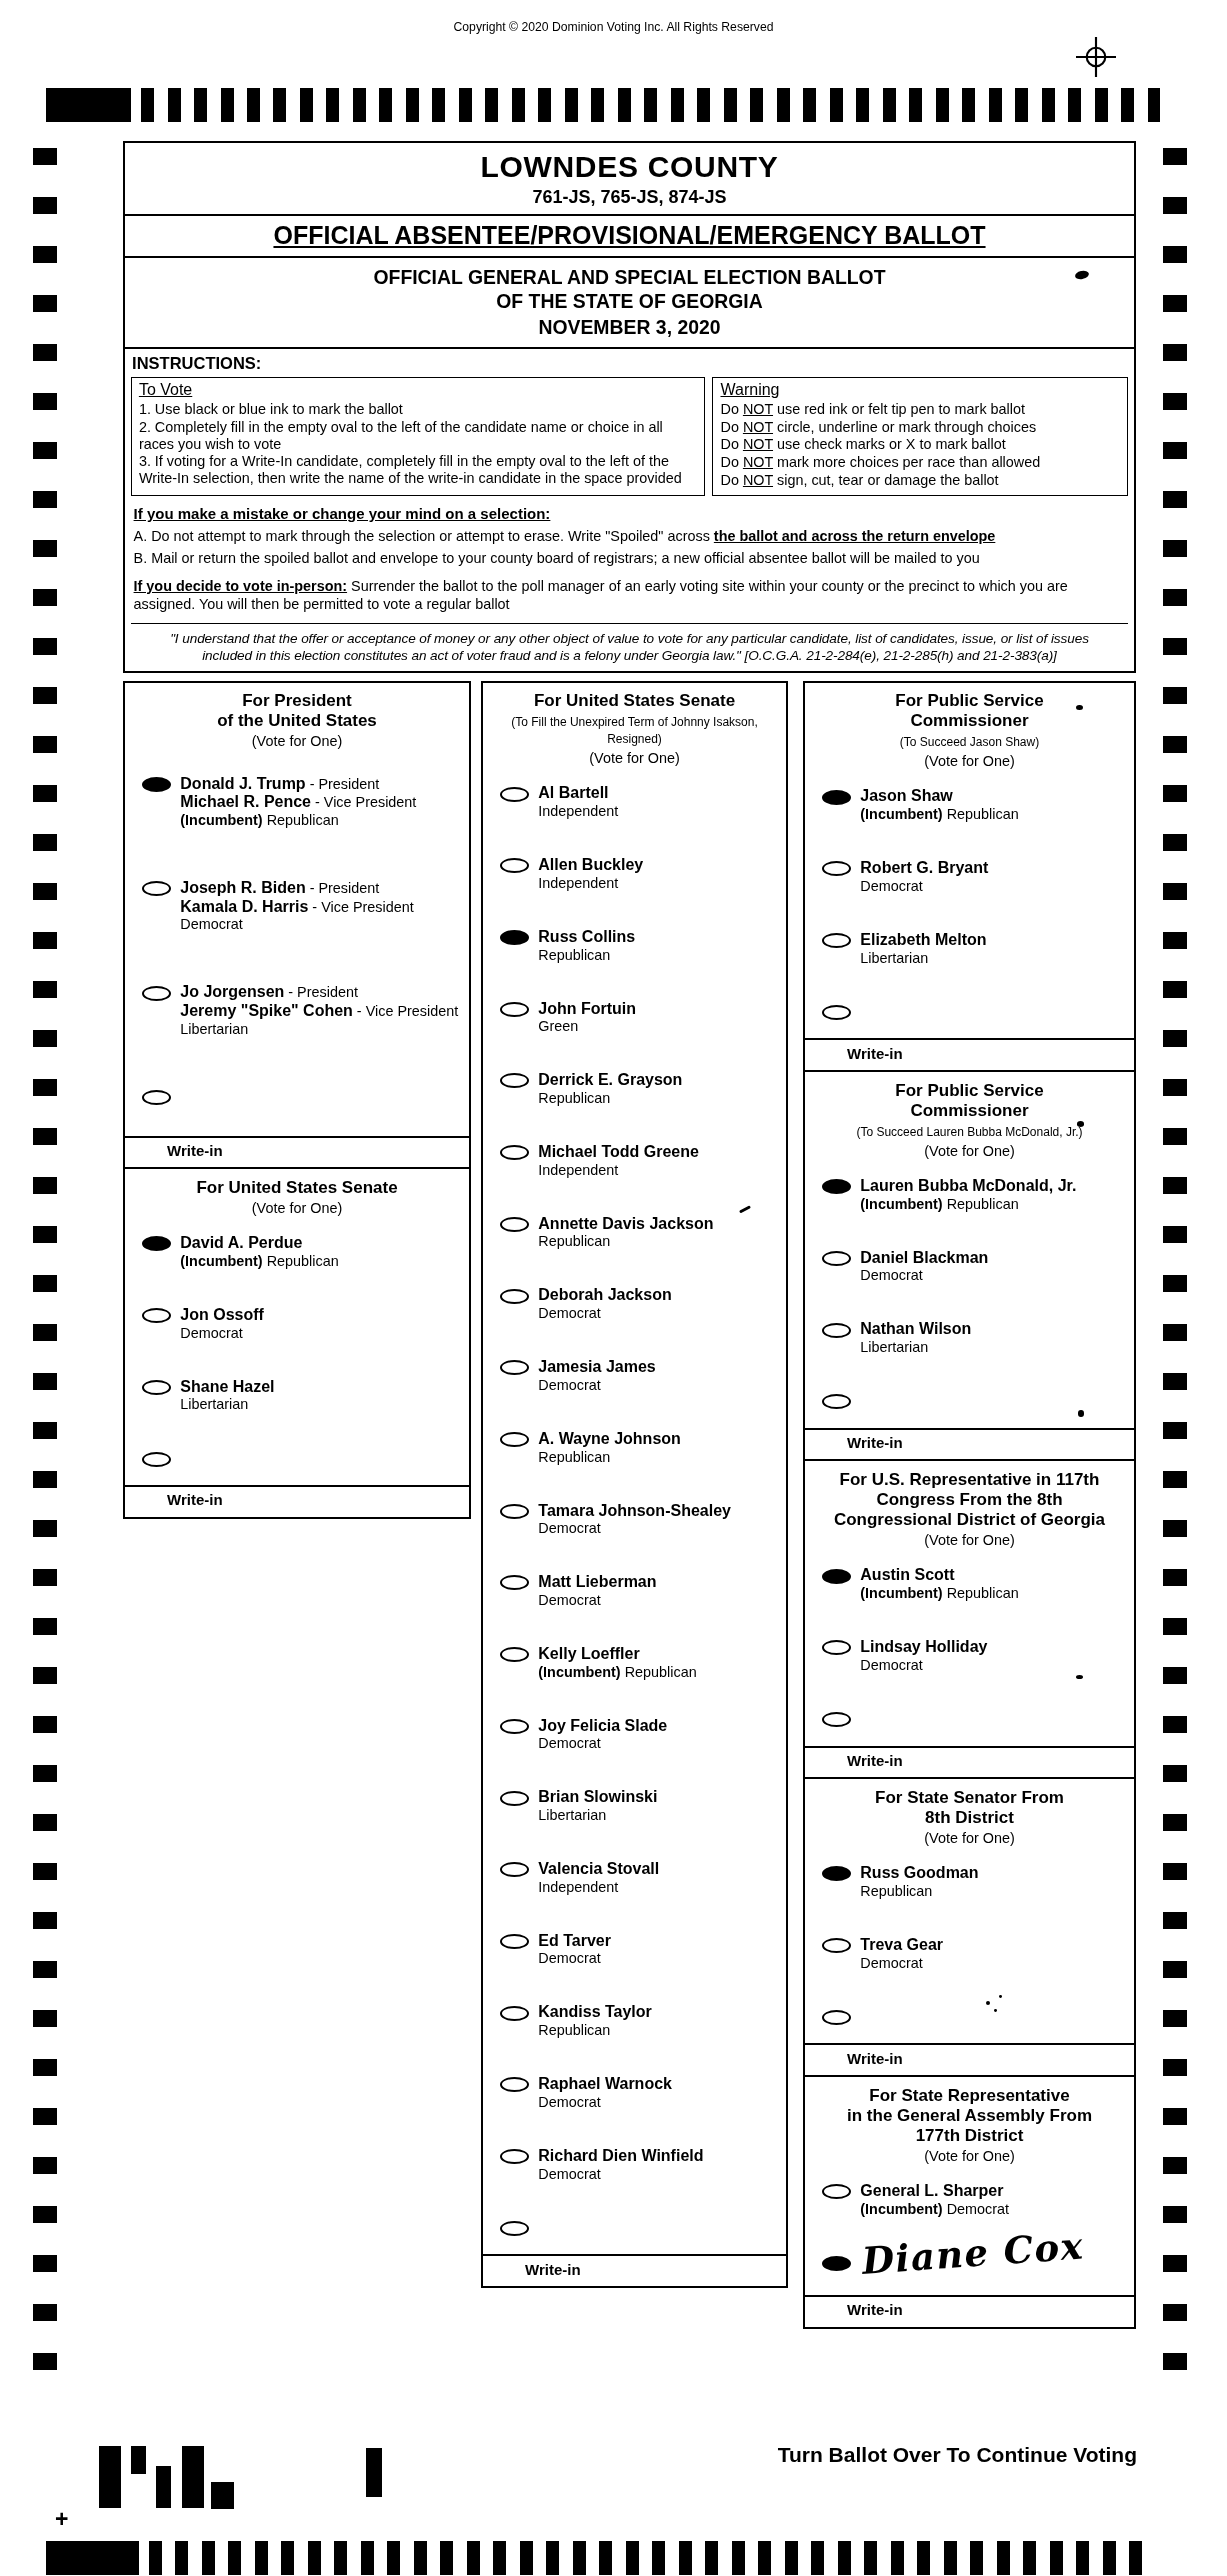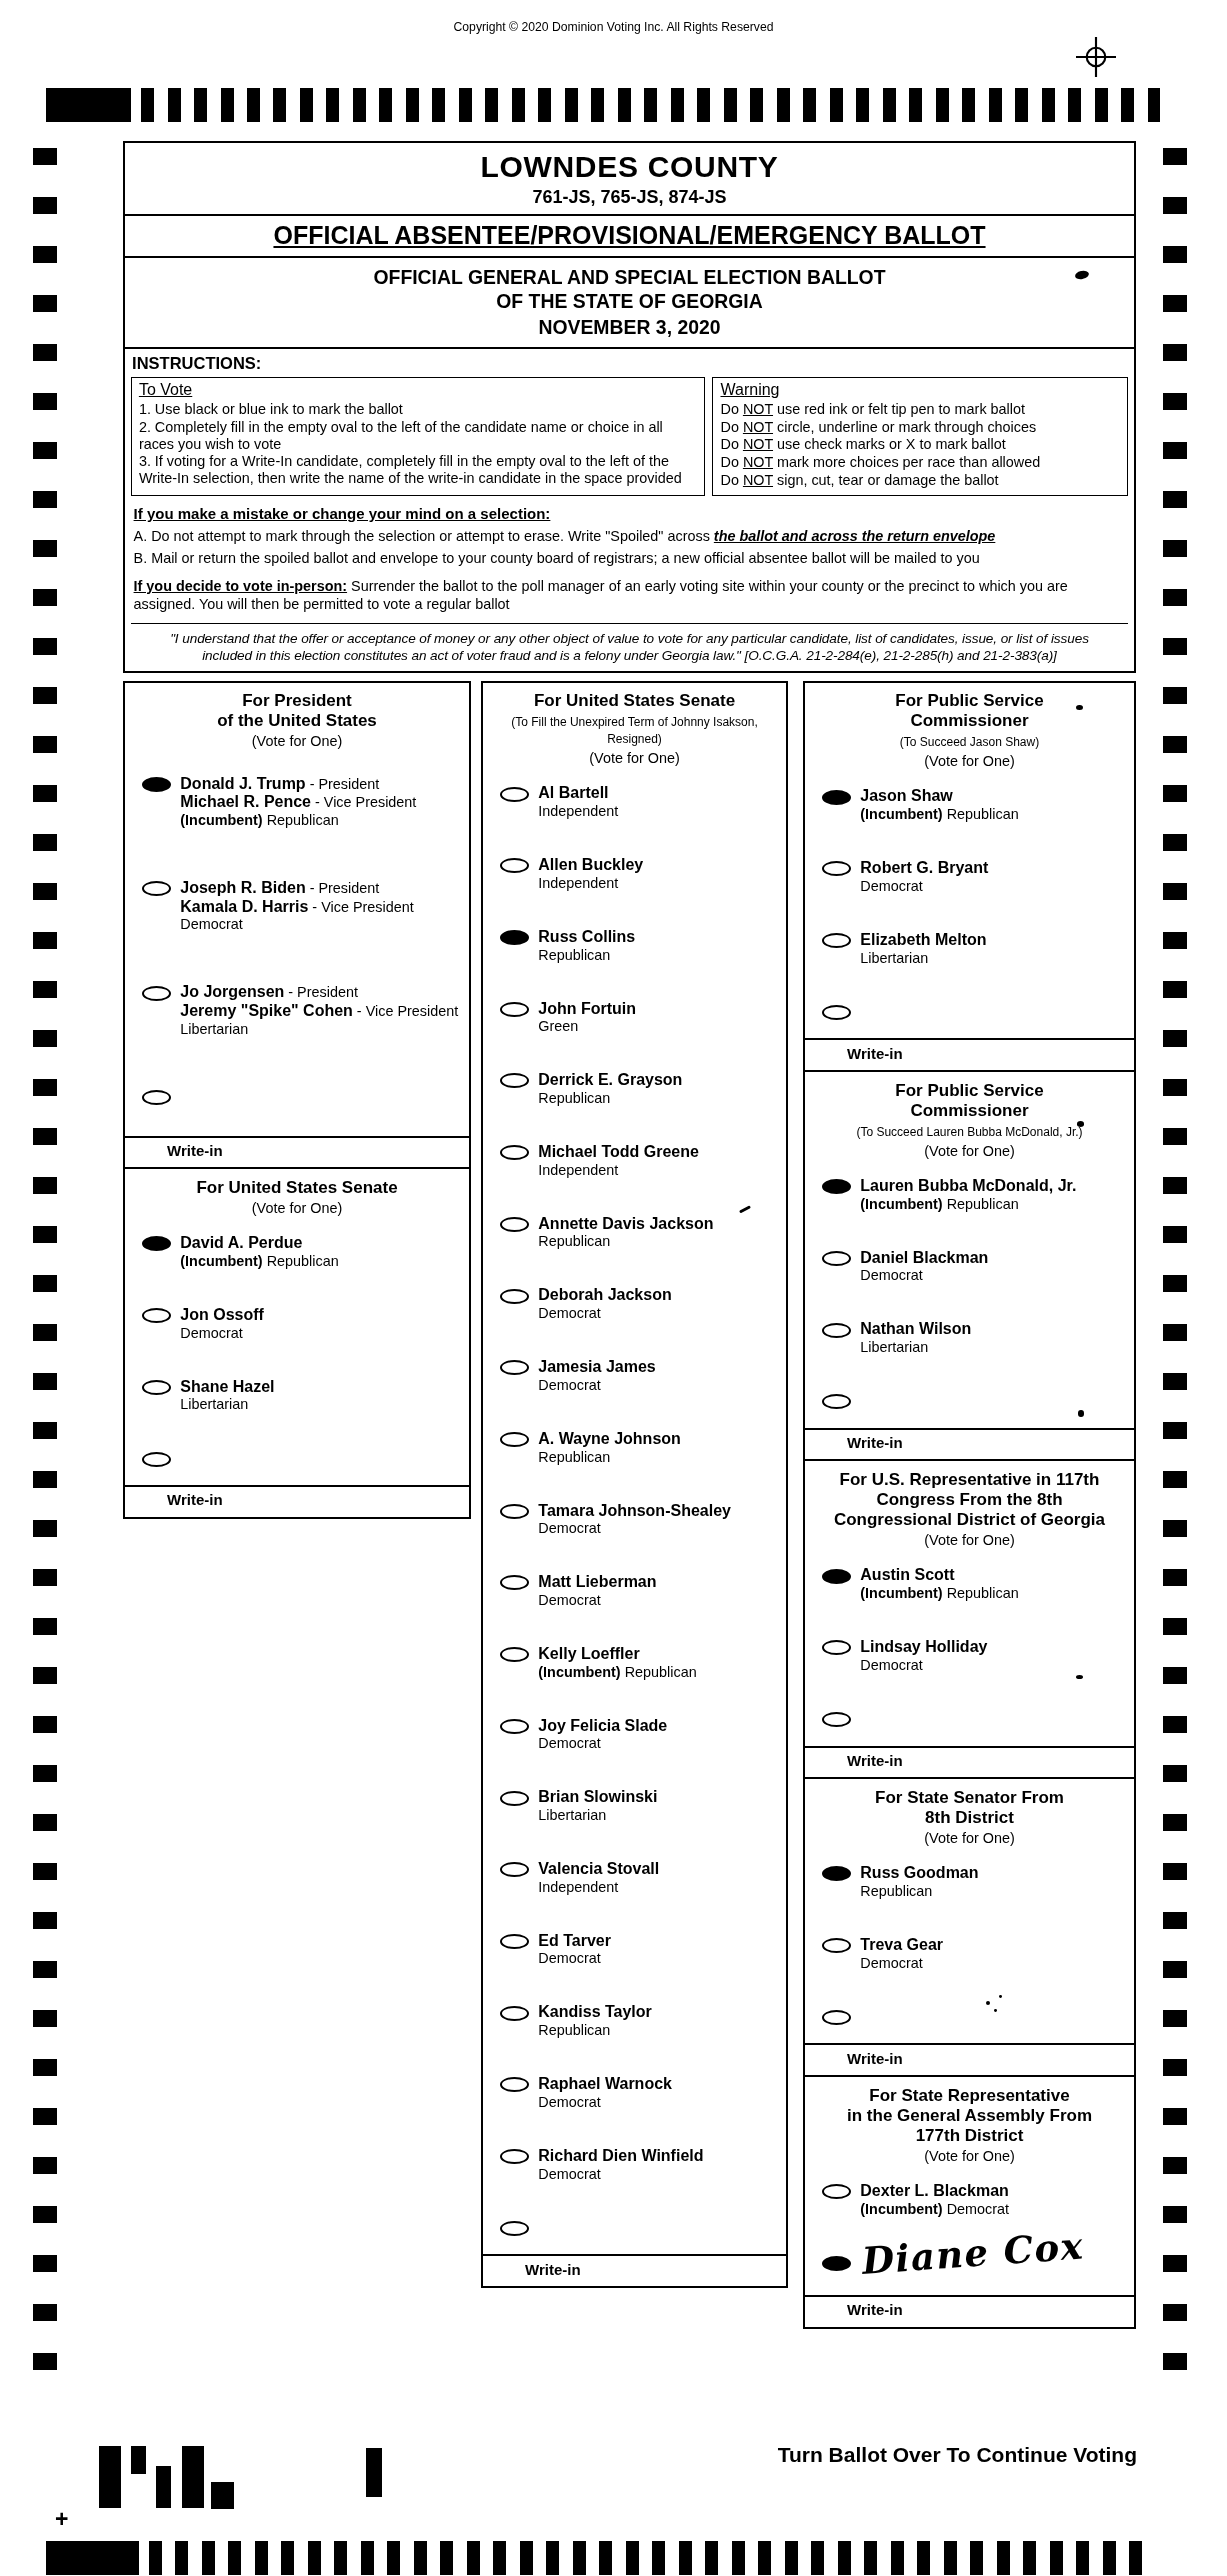--- a/index.html
+++ b/index.html
@@ -40,21 +40,21 @@
   .inst-label { font-size:16.5px; font-weight:bold; padding:2.2px 1.4px 3.6px; }
   .inst-row { display:flex; gap:7.2px; align-items:stretch; }
   .ibox { border:1.4px solid #000; padding:2.9px 7.2px 5.7px; }
   .tovote { width:58%; }
   .warning { width:42%; }
   .box-title { font-weight:normal; text-decoration:underline; font-size:16px; margin-bottom:2.2px; }
   .tv-item, .warn-item { font-size:14.4px; line-height:17px; margin-bottom:0.7px; }
   .mistake { padding:8.6px 2.9px 2.9px; font-size:14.4px; line-height:18px; }
   .m-title { font-weight:bold; text-decoration:underline; font-size:15px; margin-bottom:4.3px; }
   .m-line { margin-bottom:4.3px; }
-  .emph { font-weight:bold; text-decoration:underline;font-style:italic; }
+  .emph { font-weight:bold; text-decoration:underline; }
   .m-person { margin:10px 0 7.2px; }
   .m-title2 { font-weight:bold; text-decoration:underline; }
   .felony { border-top:1.4px solid #000; font-style:italic; font-size:13.6px; line-height:17px; text-align:center; padding:5.7px 26px 7.2px; letter-spacing:-0.1px; }
   
   .columns { display:flex; margin-top:7.2px; align-items:flex-start; }
   .col1 { width:348px; }
   .col2 { width:307px; margin-left:10px; }
   .col3 { width:333px; margin-left:15px; }
   .special-box { border:2.2px solid #000; text-align:center; font-weight:bold; font-size:18.7px; padding:9.3px 0; }
   .race { border:2.2px solid #000; margin-top:-2.2px; background:#fff; }
@@ -541,21 +541,21 @@
             <div class="race-header">
               <div class="race-title">For State Representative</div>
               <div class="race-title">in the General Assembly From</div>
               <div class="race-title">177th District</div>
               <div class="race-votefor">(Vote for One)</div>
             </div>
             <div class="race-body">
               <div class="candidate">
                 <span class="oval"></span>
                 <div class="cand-text">
-                  <div class="cand-name"><span>Dexter L. Blackman</span></div>
+                  <div class="cand-name"><span>General L. Sharper</span></div>
                   <div class="cand-party"><b>(Incumbent)</b> Democrat</div>
                 </div>
               </div>
               <div class="candidate blank">
                 <span class="oval filled"></span>
                 <div class="cand-text">
                   <div class="handwritten">Diane Cox</div>
                 </div>
               </div>
             </div>

